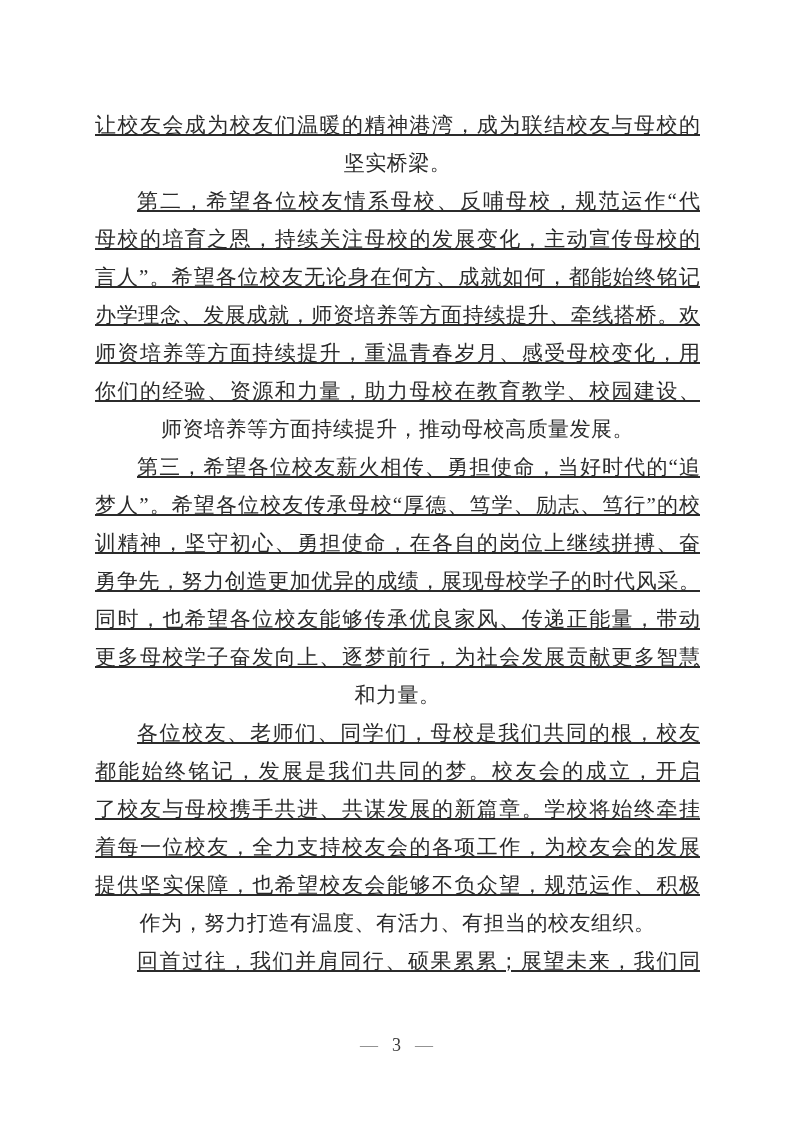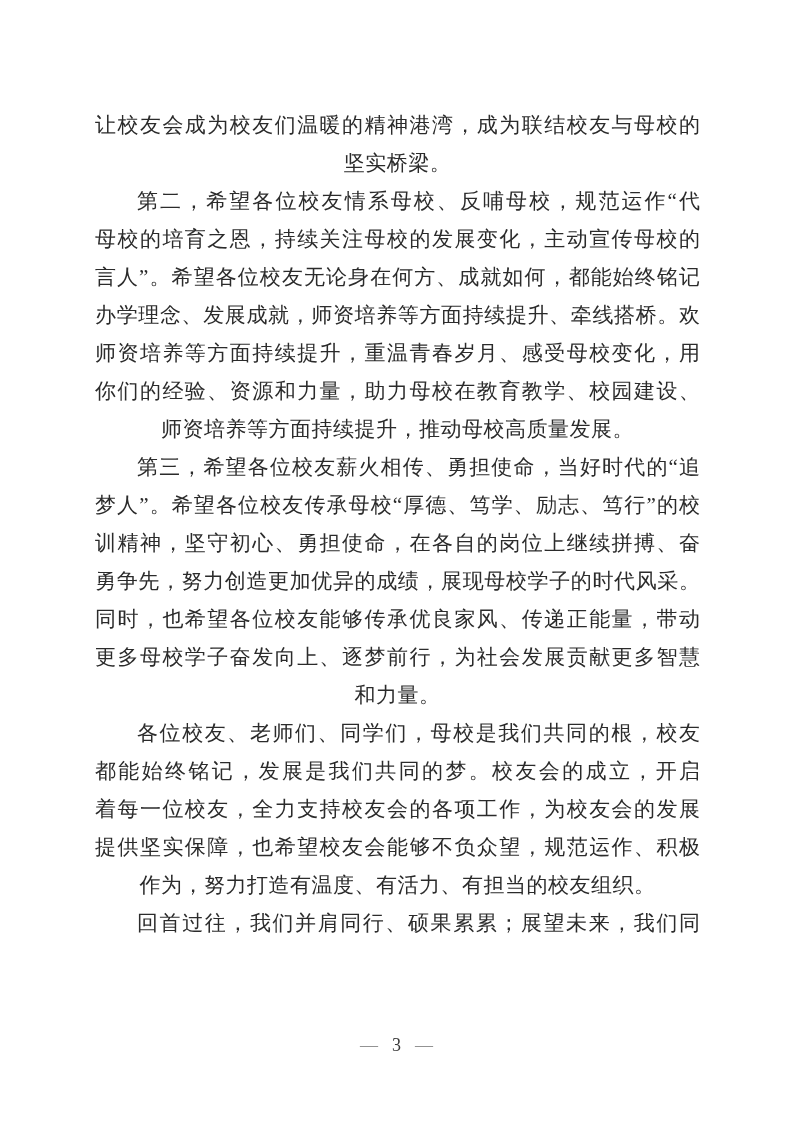--- a/index.html
+++ b/index.html
@@ -29,20 +29,21 @@
     line-height: 38px;
     white-space: nowrap;
     text-align: center;
     letter-spacing: 0.5px;
   }
   .text-line.full {
     text-align: justify;
     text-align-last: justify;
     white-space: normal;
     letter-spacing: 0;
+    text-decoration: underline;
   }
   .text-line.indent {
     text-indent: 2em;
   }
   .footer {
     position: absolute;
     left: 0;
     top: 1032px;
     width: 793px;
     height: 26px;
@@ -76,20 +77,21 @@
       <div class="text-line">师资培养等方面持续提升，推动母校高质量发展。</div>
       <div class="text-line full indent">第三，希望各位校友薪火相传、勇担使命，当好时代的“追</div>
       <div class="text-line full">梦人”。希望各位校友传承母校“厚德、笃学、励志、笃行”的校</div>
       <div class="text-line full">训精神，坚守初心、勇担使命，在各自的岗位上继续拼搏、奋</div>
       <div class="text-line full">勇争先，努力创造更加优异的成绩，展现母校学子的时代风采。</div>
       <div class="text-line full">同时，也希望各位校友能够传承优良家风、传递正能量，带动</div>
       <div class="text-line full">更多母校学子奋发向上、逐梦前行，为社会发展贡献更多智慧</div>
       <div class="text-line">和力量。</div>
       <div class="text-line full indent">各位校友、老师们、同学们，母校是我们共同的根，校友</div>
       <div class="text-line full">都能始终铭记，发展是我们共同的梦。校友会的成立，开启</div>
+      <div class="text-line full">了校友与母校携手共进、共谋发展的新篇章。学校将始终牵挂</div>
       <div class="text-line full">着每一位校友，全力支持校友会的各项工作，为校友会的发展</div>
       <div class="text-line full">提供坚实保障，也希望校友会能够不负众望，规范运作、积极</div>
       <div class="text-line">作为，努力打造有温度、有活力、有担当的校友组织。</div>
       <div class="text-line full indent">回首过往，我们并肩同行、硕果累累；展望未来，我们同</div>
     </div>
   <div class="footer">
     <span class="dash">—</span><span class="page-num">3</span><span class="dash">—</span>
   </div>
 </div>
 

